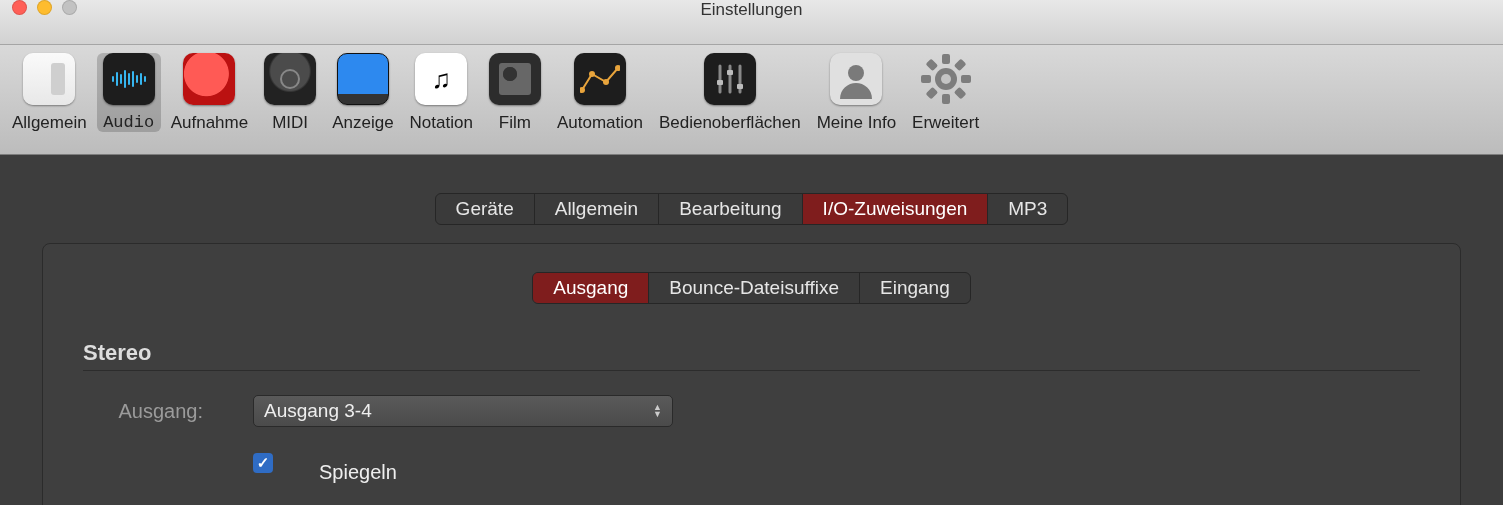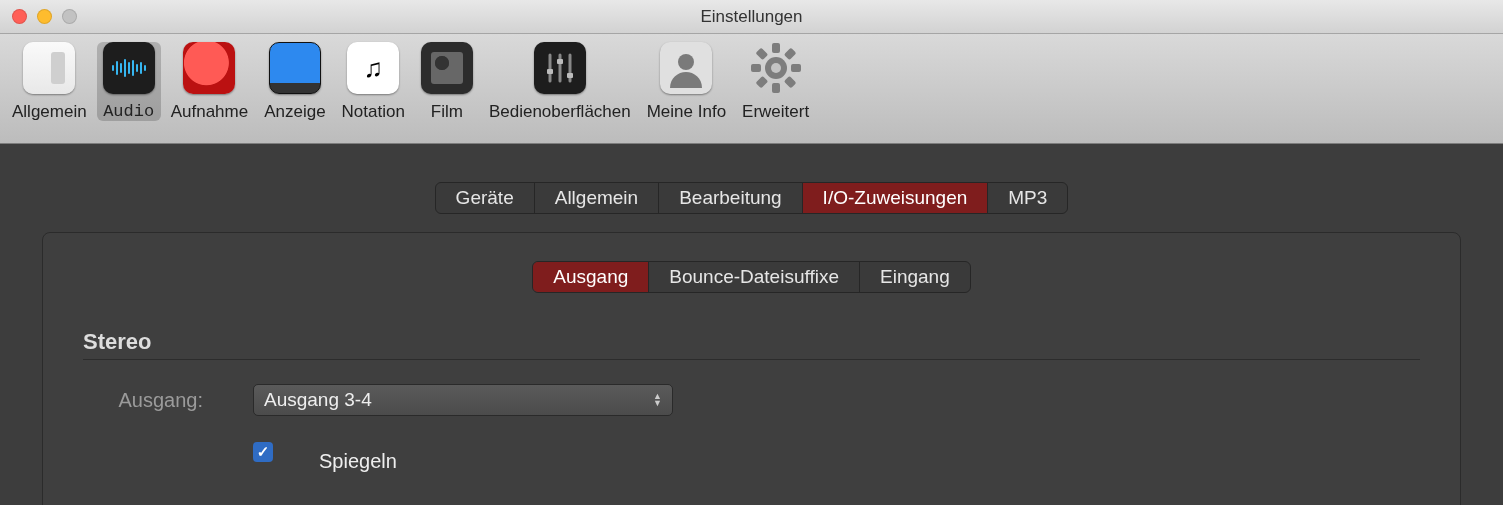--- a/index.html
+++ b/index.html
@@ -6,25 +6,25 @@
   body {
     width: 1503px;
     height: 505px;
     font-family: -apple-system, "Helvetica Neue", Arial, sans-serif;
     background: #3d3d3d;
     overflow: hidden;
     font-size: 14px;
     color: #ddd;
   }
   .titlebar {
-    height: 34px;
+    height: 45px;
     background: linear-gradient(#e8e8e8, #d2d2d2);
     border-bottom: 1px solid #a5a5a5;
     display: flex;
-    align-items: center;
+    align-items: flex-start;
     position: relative;
   }
   .traffic-lights { display: flex; gap: 10px; padding-left: 12px; }
   .light {
     width: 15px; height: 15px; border-radius: 50%;
     box-shadow: inset 0 0 0 1px rgba(0,0,0,.12);
   }
   .light.close    { background: #ff5f57; }
   .light.minimize { background: #febc2e; }
   .light.zoom     { background: #c2c2c2; }
@@ -203,30 +203,46 @@
         </g>
       </svg>
     </div>
     <div class="tb-label">Audio</div>
   </div>
   <div class="tb-item">
     <div class="tb-icon ic-red"></div>
     <div class="tb-label">Aufnahme</div>
   </div>
   <div class="tb-item">
+    <div class="tb-icon ic-midi"></div>
+    <div class="tb-label">MIDI</div>
+  </div>
+  <div class="tb-item">
     <div class="tb-icon ic-disp"></div>
     <div class="tb-label">Anzeige</div>
   </div>
   <div class="tb-item">
     <div class="tb-icon ic-note">♫</div>
     <div class="tb-label">Notation</div>
   </div>
   <div class="tb-item">
     <div class="tb-icon ic-film"></div>
     <div class="tb-label">Film</div>
+  </div>
+  <div class="tb-item">
+    <div class="tb-icon ic-auto">
+      <svg width="40" height="30" viewBox="0 0 40 30">
+        <polyline points="2,26 12,10 26,18 38,4" fill="none" stroke="#e8a43c" stroke-width="2"></polyline>
+        <circle cx="2" cy="26" r="3" fill="#e8a43c"></circle>
+        <circle cx="12" cy="10" r="3" fill="#e8a43c"></circle>
+        <circle cx="26" cy="18" r="3" fill="#e8a43c"></circle>
+        <circle cx="38" cy="4" r="3" fill="#e8a43c"></circle>
+      </svg>
+    </div>
+    <div class="tb-label">Automation</div>
   </div>
   <div class="tb-item">
     <div class="tb-icon ic-sliders">
       <svg width="34" height="34" viewBox="0 0 34 34">
         <g stroke="#888" stroke-width="3" stroke-linecap="round">
           <line x1="7" y1="4" x2="7" y2="30"></line>
           <line x1="17" y1="4" x2="17" y2="30"></line>
           <line x1="27" y1="4" x2="27" y2="30"></line>
         </g>
         <rect x="4" y="18" width="6" height="5" rx="1" fill="#bbb"></rect>

